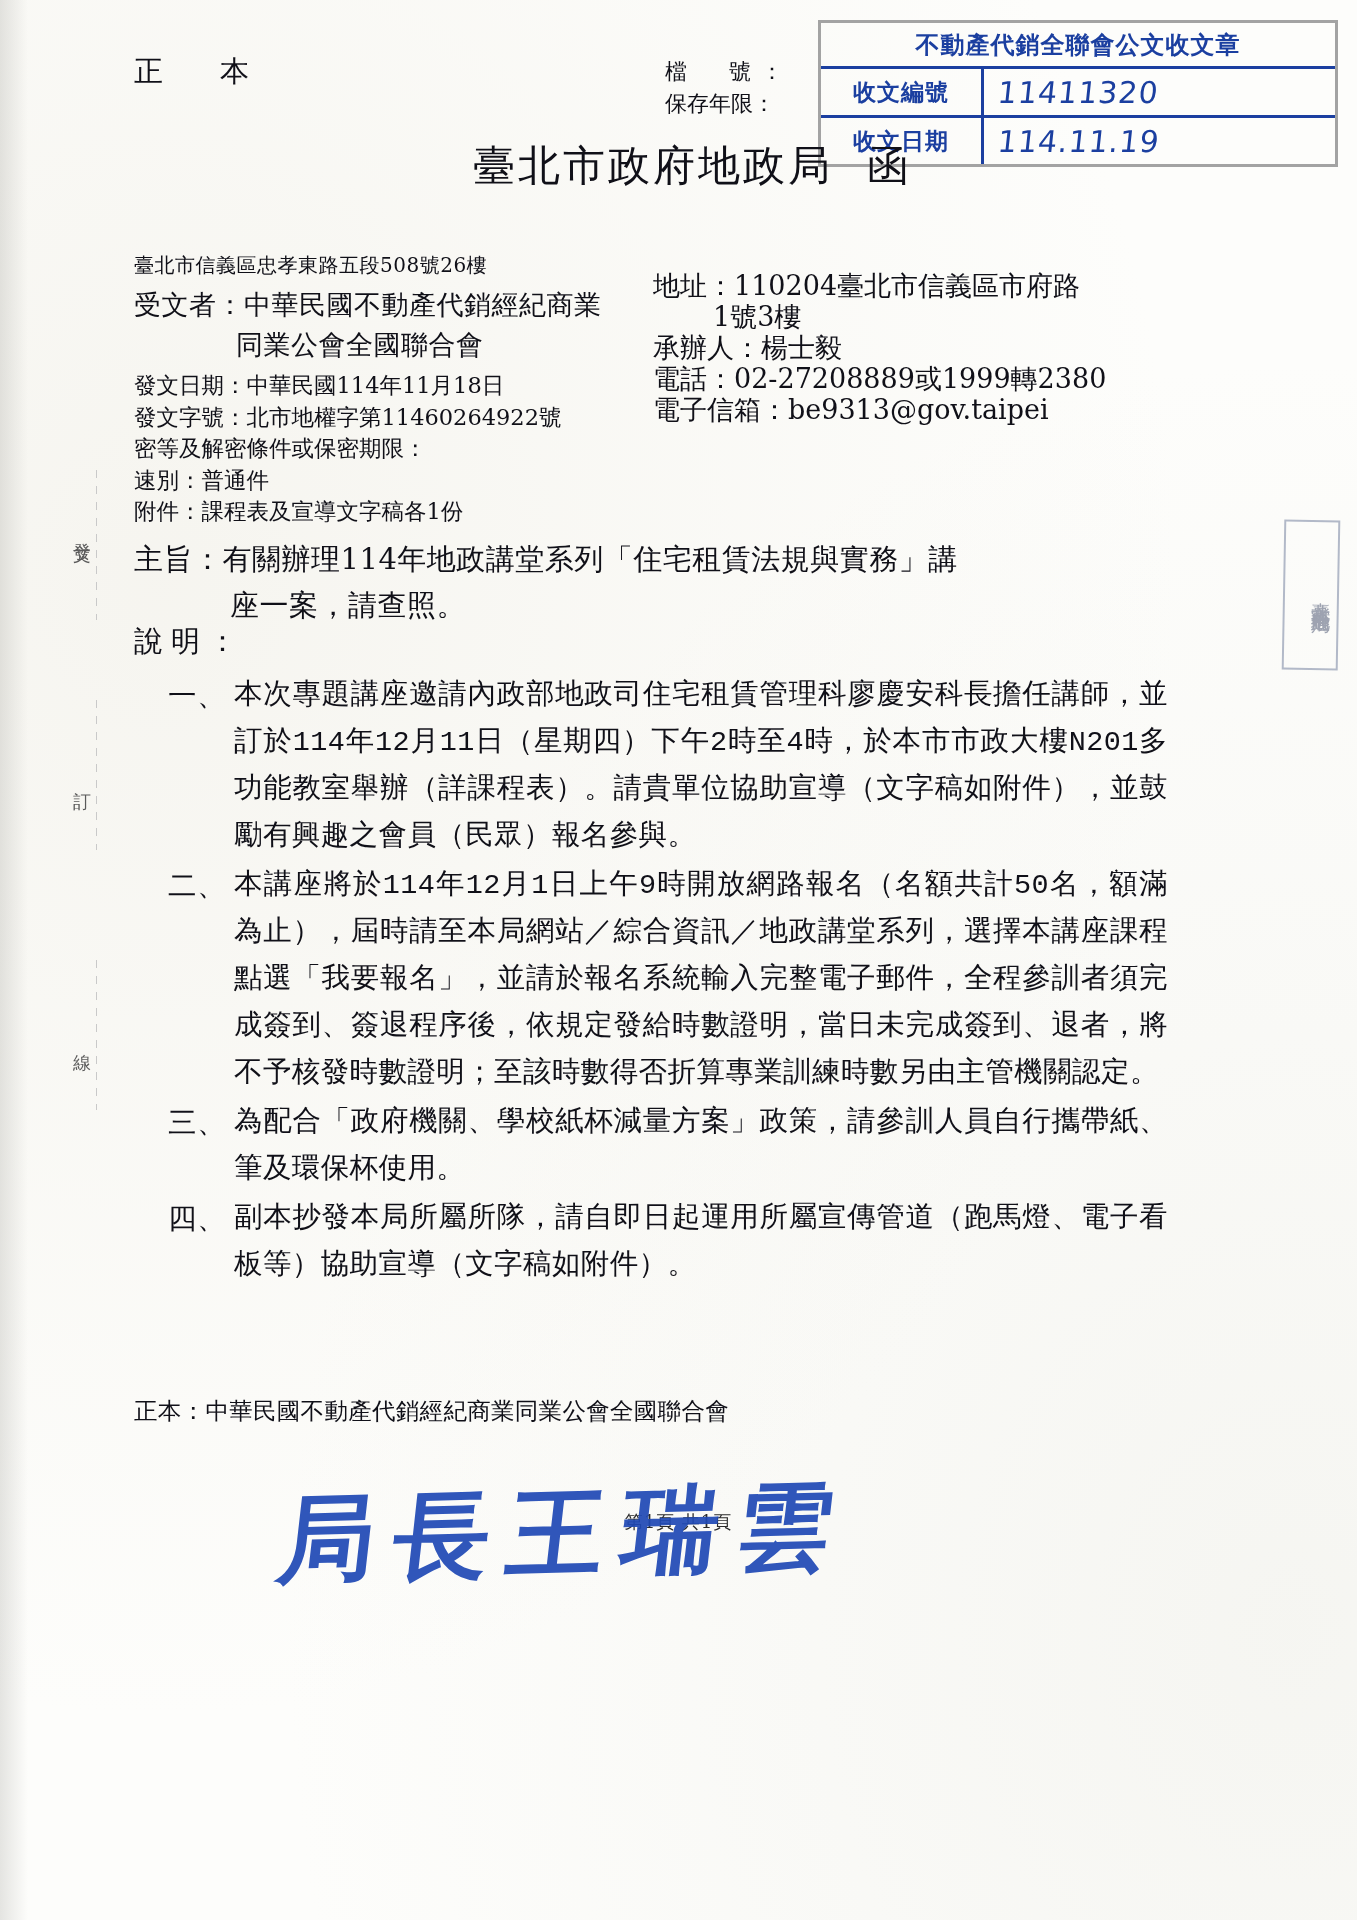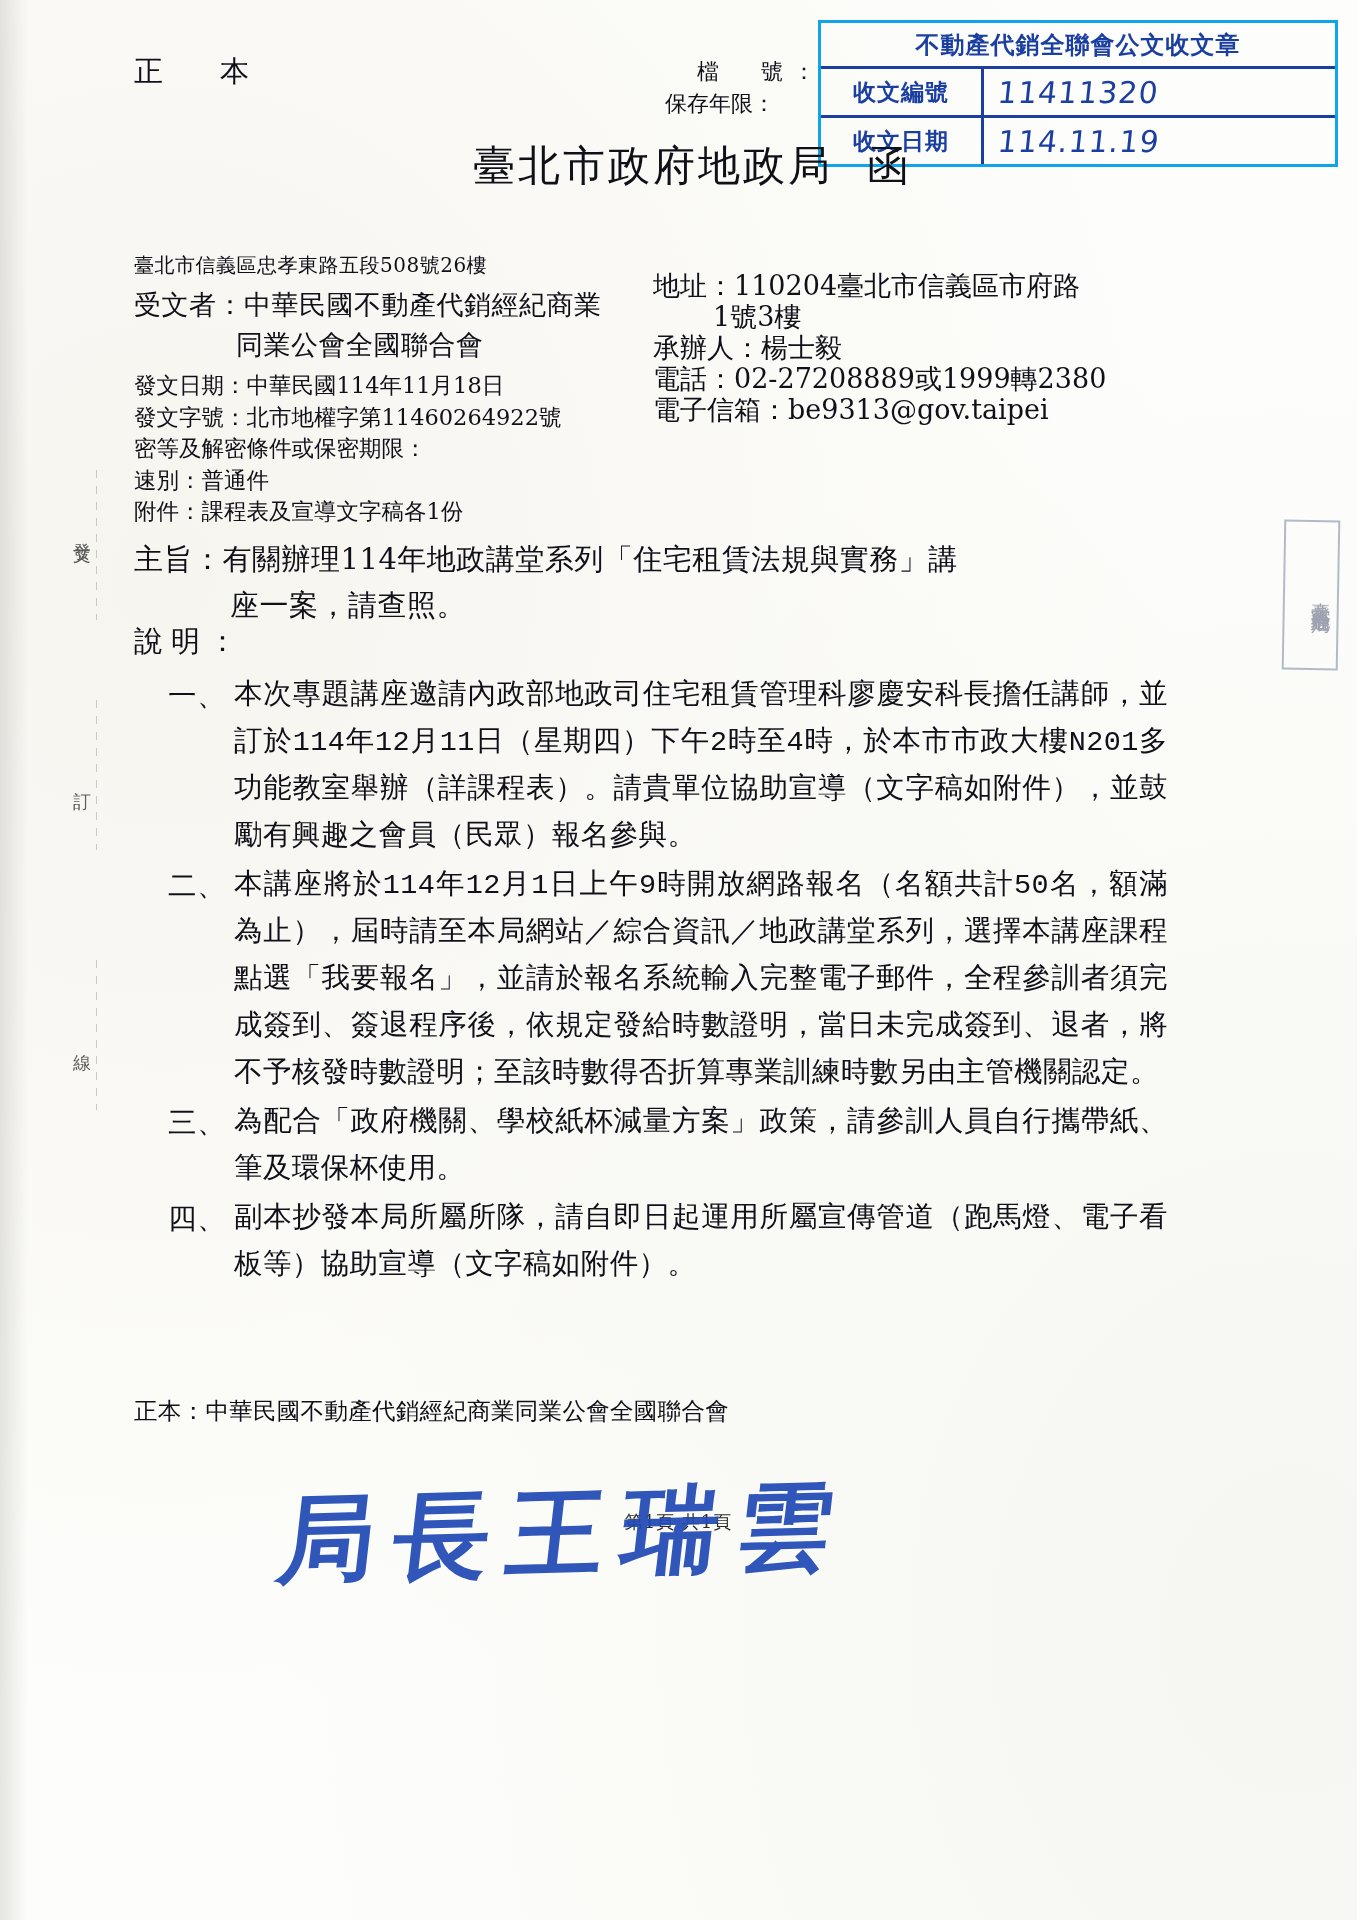--- a/index.html
+++ b/index.html
@@ -28,21 +28,21 @@
       radial-gradient(ellipse at 95% 85%, rgba(238,238,232,0.5) 0%, rgba(255,255,255,0) 55%);
     pointer-events: none;
   }
 
   
   .stamp-box {
     position: absolute;
     left: 818px;
     top: 20px;
     width: 520px;
-    border: 3px solid #0ea5e9;
+    border: 3px solid #a3a3a3;
     box-sizing: border-box;
     color: #1b3fa0;
     font-family: "DejaVu Sans", "Liberation Sans", sans-serif;
   }
   .stamp-title {
     text-align: center;
     font-size: 24px;
     font-weight: bold;
     letter-spacing: 1px;
     padding: 6px 0 5px 0;
@@ -88,21 +88,21 @@
     letter-spacing: 14px;
     font-family: "DejaVu Serif", "Liberation Serif", serif;
   }
   .archive-block {
     position: absolute;
     left: 665px;
     top: 56px;
     font-size: 22px;
     line-height: 32px;
   }
-  .archive-block .k { letter-spacing: 10px; margin-left: 32px; }
+  .archive-block .k { letter-spacing: 10px; }
 
   
   .org-title {
     position: absolute;
     left: 0;
     right: 0;
     top: 138px;
     text-align: center;
     font-size: 42px;
     letter-spacing: 3px;

